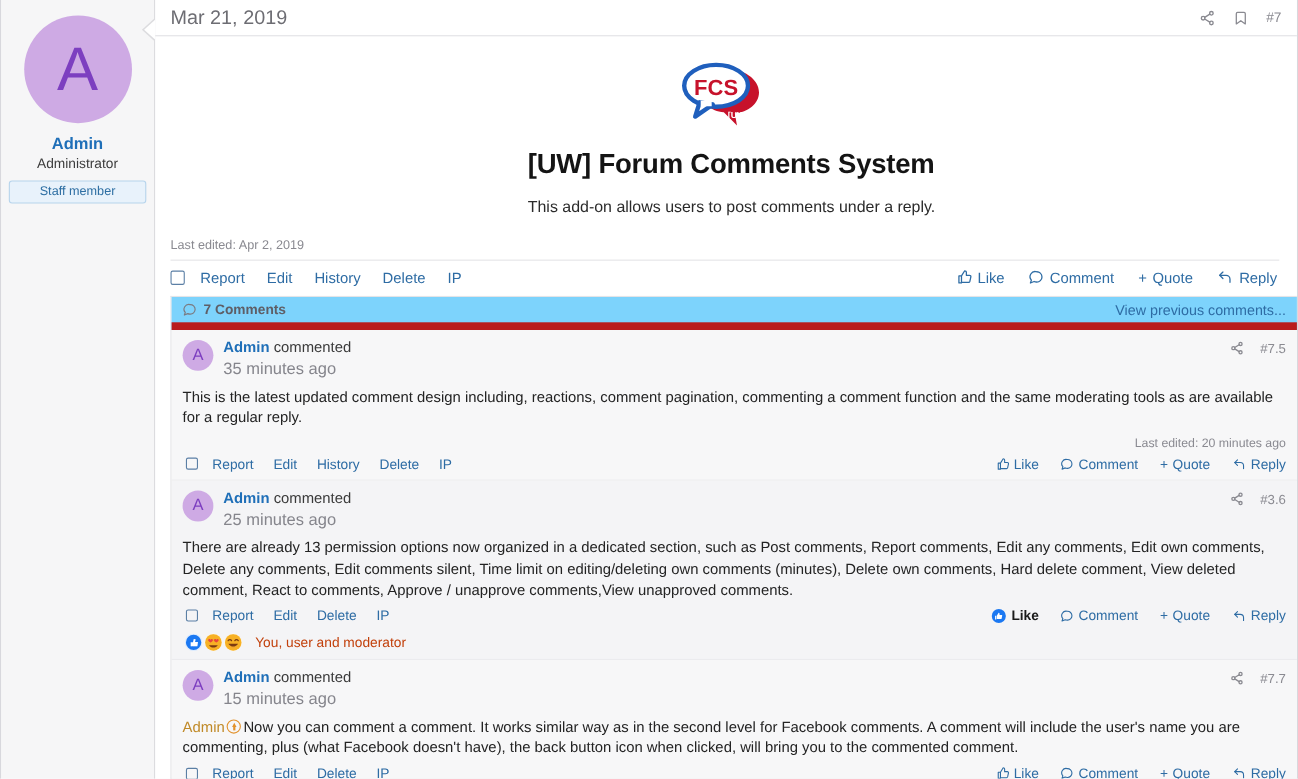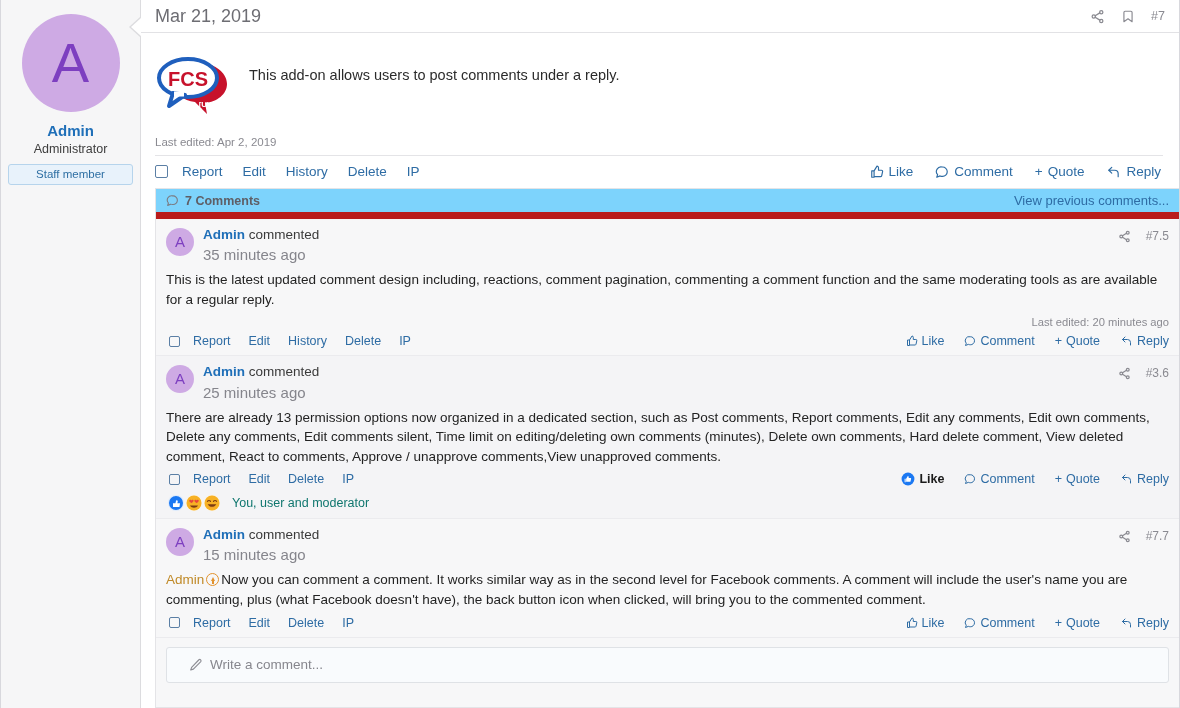--- a/index.html
+++ b/index.html
@@ -109,21 +109,21 @@
     margin-left: auto;
     display: flex;
     align-items: center;
     gap: 16px;
     color: #8a8a91;
   }
   .head-right .num { font-size: 12.5px; color: #8a8a91; }
 
   
   .msg-body { padding: 13px 16px 0 14px; }
-  .title-row { display: flex; align-items: flex-start; }
+  .title-row { display: flex; align-items: center; flex-direction: column; }
   .logo {
     width: 82px; height: 66px;
     flex: 0 0 82px;
     position: relative;
     margin-top: 4px;
   }
   .title-block { padding-left: 12px; padding-top: 4px; }
   .post-title {
     font-size: 25px;
     font-weight: bold;
@@ -338,21 +338,21 @@
   .emo-like::after {
     content: "";
     position: absolute; left: 4px; top: 4px;
     width: 7px; height: 7px;
     background: #fff;
     clip-path: polygon(0% 45%, 30% 45%, 30% 100%, 0% 100%, 0% 45%, 35% 45%, 45% 0%, 70% 8%, 62% 42%, 100% 42%, 92% 100%, 35% 100%);
   }
   .emo-love { background: #f7b125; }
   .emo-haha { background: #f7b125; }
   .react-names {
-    color: #0f766e;
+    color: #c2410c;
     font-size: 12.5px;
     margin-left: 10px;
     cursor: pointer;
   }
 
   
   .write-wrap {
     background: #f7f7f8;
     padding: 9px 10px 11px 10px;
   }
@@ -418,20 +418,21 @@
             <path d="M40 12 C58 12 72 22 72 34 C72 44 62 52 50 53 L52 64 L40 52 C28 51 20 43 20 34 C20 22 30 12 40 12 Z" fill="#c7122b"></path>
 
             <ellipse cx="33" cy="28" rx="29" ry="19" fill="#ffffff" stroke="#1f5fbd" stroke-width="4"></ellipse>
             <path d="M18 43 L14 56 L30 45 Z" fill="#ffffff" stroke="#1f5fbd" stroke-width="4" stroke-linejoin="round"></path>
             <path d="M19 44 L29 44" stroke="#ffffff" stroke-width="5"></path>
             <text x="33" y="36" text-anchor="middle" font-family="Liberation Sans, sans-serif" font-size="20" font-weight="bold" fill="#c7122b">FCS</text>
             <text x="53" y="57" text-anchor="middle" font-family="Liberation Sans, sans-serif" font-size="8" font-weight="bold" fill="#ffffff">[UW]</text>
           </svg>
         </div>
         <div class="title-block">
+          <div class="post-title">[UW] Forum Comments System</div>
           <div class="post-desc">This add-on allows users to post comments under a reply.</div>
         </div>
       </div>
 
       <div class="lastedit-main">Last edited: Apr 2, 2019</div>
 
       <div class="actionbar">
         <span class="chk"></span>
         <span class="mod-link">Report</span>
         <span class="mod-link">Edit</span>

